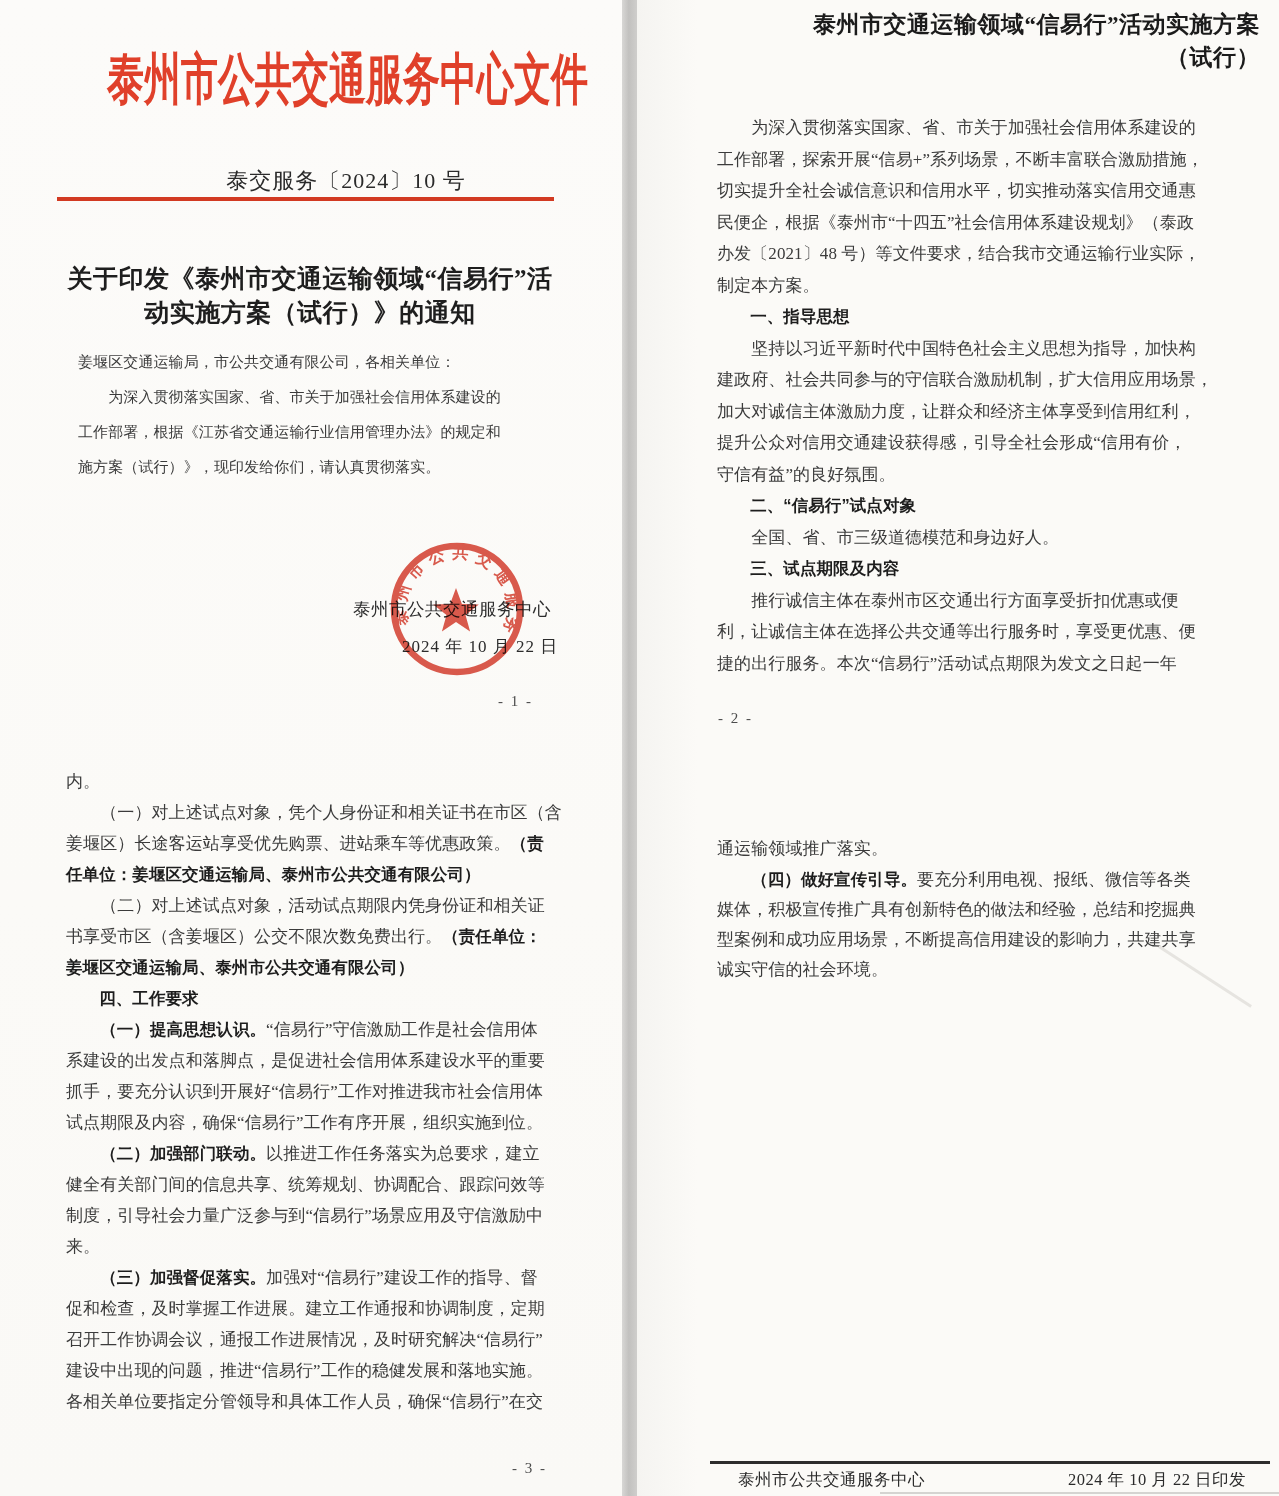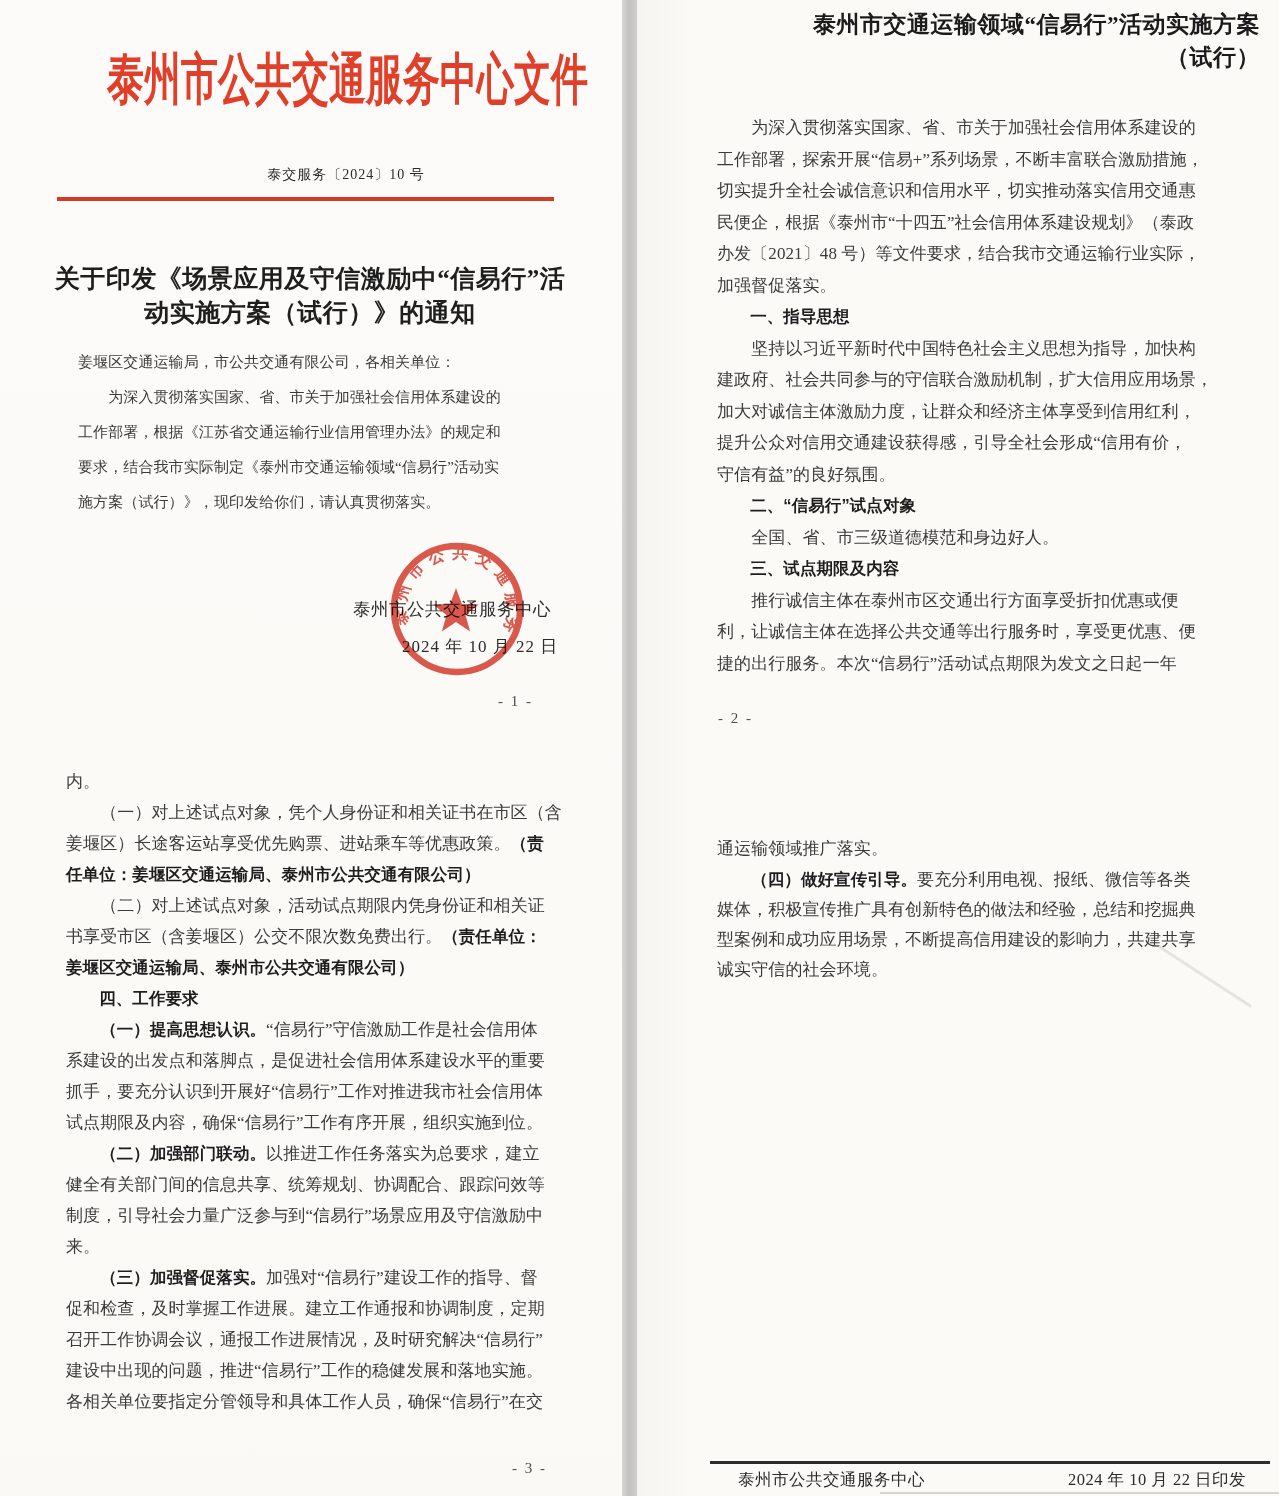--- a/index.html
+++ b/index.html
@@ -13,21 +13,21 @@
   
   .gutter{left:622px;top:0;width:15px;height:1496px;
     background:linear-gradient(90deg,#d8d7d5,#c2c1bf 45%,#cfcecc);}
   .right-col-tint{left:637px;top:0;width:642px;height:1496px;
     background:linear-gradient(90deg,#f5f4f1,#fbfaf7 60px);}
   
   .red-header{left:0;top:46px;width:695px;height:68px;line-height:68px;
     text-align:center;color:#e0402a;font-weight:bold;font-size:37px;
     letter-spacing:0px;white-space:nowrap;}
   .red-header span{display:inline-block;transform:scaleY(1.5);transform-origin:center;}
-  .doc-no{left:0;top:166px;width:692px;text-align:center;font-size:14px;
+  .doc-no{left:0;top:166px;width:692px;text-align:center;font-size:22px;
     letter-spacing:1px;color:#2a2a2a;}
   .red-rule{left:57px;top:197px;width:497px;height:4px;background:#d23a22;}
   .doc-title{left:30px;top:262px;width:560px;text-align:center;font-size:25px;
     font-weight:bold;line-height:34px;color:#1e1e1e;letter-spacing:0.5px;}
   .p1-body{left:78px;top:345px;width:500px;font-size:15px;line-height:35px;}
   .line{white-space:nowrap;letter-spacing:0.1px;}
   .b{font-weight:bold;color:#1d1d1d;font-family:"Liberation Sans","DejaVu Sans",sans-serif;font-size:0.97em;}
   .sig{left:353px;top:597px;font-size:17.5px;letter-spacing:0.5px;color:#2c2c2c;}
   .sign-date{left:402px;top:635px;font-size:17px;letter-spacing:1px;color:#2c2c2c;}
   .page-no{font-size:15px;color:#4c4c4c;letter-spacing:2px;}
@@ -58,28 +58,27 @@
 
   <div class="abs gutter"></div>
   <div class="abs right-col-tint"></div>
 
   <div class="abs red-header">
     <span>泰州市公共交通服务中心文件</span>
   </div>
   <div class="abs doc-no">泰交服务〔2024〕10 号</div>
   <div class="abs red-rule"></div>
   <div class="abs doc-title">
-    <div>关于印发《场景应用及守信激励中“信易行”活</div>
+    <div>关于印发《泰州市交通运输领域“信易行”活</div>
     <div>动实施方案（试行）》的通知</div>
   </div>
   <div class="abs p1-body">
       <div class="line"><span>姜堰区交通运输局，市公共交通有限公司，各相关单位：</span></div>
       <div class="line"><span>　　为深入贯彻落实国家、省、市关于加强社会信用体系建设的</span></div>
       <div class="line"><span>工作部署，根据《江苏省交通运输行业信用管理办法》的规定和</span></div>
-      <div class="line"><span>要求，结合我市实际制定《泰州市交通运输领域“信易行”活动实</span></div>
       <div class="line"><span>施方案（试行）》，现印发给你们，请认真贯彻落实。</span></div>
     </div>
 
   <div class="abs sig">泰州市公共交通服务中心</div>
   <div class="abs sign-date">2024 年 10 月 22 日</div>
 
   <svg class="abs seal" viewBox="0 0 142 142" xmlns="http://www.w3.org/2000/svg">
     <circle cx="71" cy="71" r="63" fill="none" stroke="#d8493a" stroke-width="6.5"></circle>
     <polygon points="70,50 75.9,65.9 92.8,66.6 79.5,77.1 84.1,93.4 70,84 55.9,93.4 60.5,77.1 47.2,66.6 64.1,65.9" fill="#d8493a"></polygon>
     <defs>
@@ -95,21 +94,21 @@
   <div class="abs p2-title">
     <div>泰州市交通运输领域“信易行”活动实施方案</div>
     <div>（试行）</div>
   </div>
   <div class="abs p2-body">
       <div class="line"><span>　　为深入贯彻落实国家、省、市关于加强社会信用体系建设的</span></div>
       <div class="line"><span>工作部署，探索开展“信易+”系列场景，不断丰富联合激励措施，</span></div>
       <div class="line"><span>切实提升全社会诚信意识和信用水平，切实推动落实信用交通惠</span></div>
       <div class="line"><span>民便企，根据《泰州市“十四五”社会信用体系建设规划》（泰政</span></div>
       <div class="line"><span>办发〔2021〕48 号）等文件要求，结合我市交通运输行业实际，</span></div>
-      <div class="line"><span>加强督促落实。</span></div>
+      <div class="line"><span>制定本方案。</span></div>
       <div class="line"><span class="b">　　一、指导思想</span></div>
       <div class="line"><span>　　坚持以习近平新时代中国特色社会主义思想为指导，加快构</span></div>
       <div class="line"><span>建政府、社会共同参与的守信联合激励机制，扩大信用应用场景，</span></div>
       <div class="line"><span>加大对诚信主体激励力度，让群众和经济主体享受到信用红利，</span></div>
       <div class="line"><span>提升公众对信用交通建设获得感，引导全社会形成“信用有价，</span></div>
       <div class="line"><span>守信有益”的良好氛围。</span></div>
       <div class="line"><span class="b">　　二、“信易行”试点对象</span></div>
       <div class="line"><span>　　全国、省、市三级道德模范和身边好人。</span></div>
       <div class="line"><span class="b">　　三、试点期限及内容</span></div>
       <div class="line"><span>　　推行诚信主体在泰州市区交通出行方面享受折扣优惠或便</span></div>

